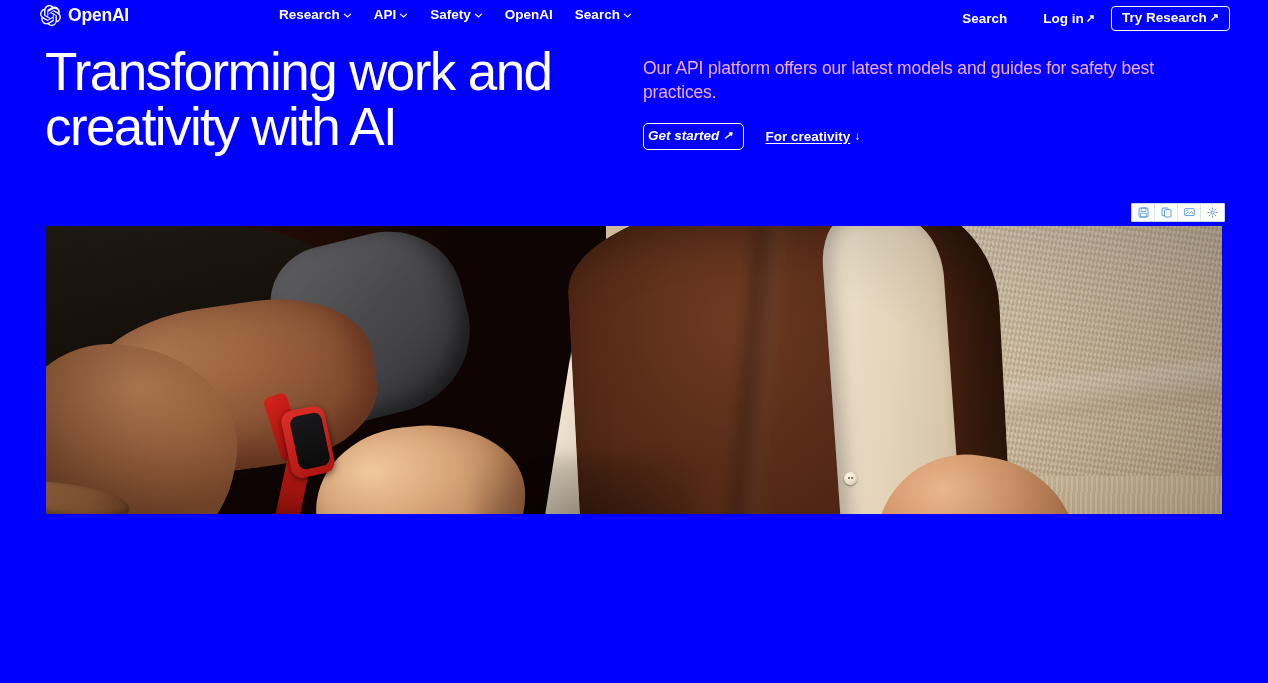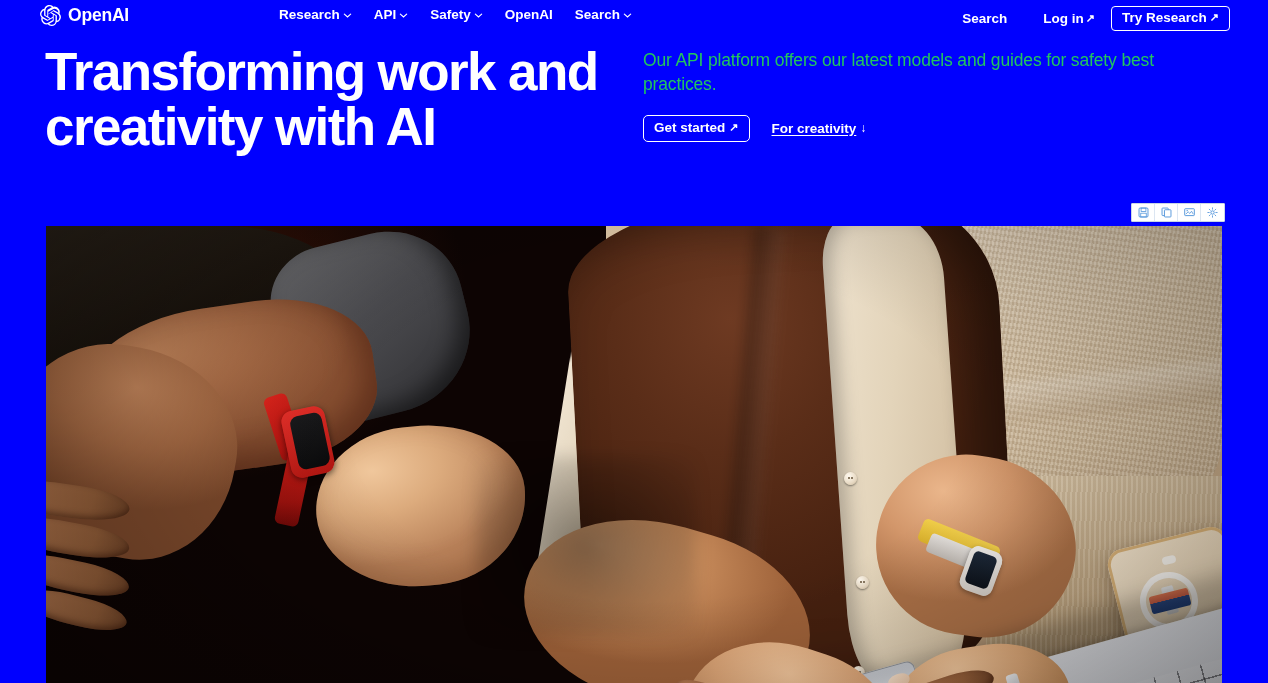--- a/index.html
+++ b/index.html
@@ -7,21 +7,21 @@
   html, body {
     margin: 0; padding: 0;
     width: 1268px; height: 683px;
     overflow: hidden;
     background: #0000ff;
     font-family: "Liberation Sans", sans-serif;
     -webkit-font-smoothing: antialiased;
   }
   .page {
     position: relative;
-    width: 1268px; height: 683px;
+    width: 1268px; height: 514px;
     background: #0000ff;
     overflow: hidden;
   }
 
   
   .navbar {
     position: absolute; left: 0; top: 0;
     width: 1268px; height: 34px;
     display: flex; align-items: center;
     color: #ffffff;
@@ -68,39 +68,39 @@
     background: transparent; line-height: 1;
   }
   .arr-ne { font-size: 11px; line-height: 1; display:inline-block; position:relative; top:0px;}
   .arr-dn { font-size: 12px; line-height: 1; display:inline-block; }
 
   
   .hero-title {
     position: absolute; left: 45px; top: 44px;
     width: 610px;
     font-size: 53px; line-height: 55px;
-    font-weight: 700; letter-spacing: -1.6px;
+    font-weight: 400; letter-spacing: -1.6px;
     color: #ffffff;
     margin: 0;
   }
   .hero-right {
     position: absolute; left: 643px; top: 48px; width: 580px;
   }
   .hero-sub {
     font-size: 17.5px; line-height: 24px; font-weight: 400;
-    color: #22c55e; letter-spacing: -0.15px;
-    margin: 0 0 19px 0; max-width: 570px;
+    color: #f0abfc; letter-spacing: -0.15px;
+    margin: 8px 0 19px 0; max-width: 570px;
   }
   .hero-actions { display: flex; align-items: center; gap: 22px; }
   .btn-hero {
     border: 1px solid #ffffff; border-radius: 5px;
-    padding: 5px 10px 6px 10px;
+    padding: 5px 10px 6px 4px;
     font-size: 13.5px; font-weight: 700; color: #ffffff;
     display: flex; align-items: center; gap: 4px;
-    cursor: pointer; background: transparent; line-height: 1;
+    cursor: pointer; background: transparent; line-height: 1; font-style: italic;
   }
   .link-hero {
     font-size: 13.5px; font-weight: 700; color: #ffffff;
     display: flex; align-items: center; gap: 4px;
     cursor: pointer; line-height: 1;
   }
   .link-hero .underlined { text-decoration: underline; text-underline-offset: 2px; }
 
   
   .img-toolbar {

